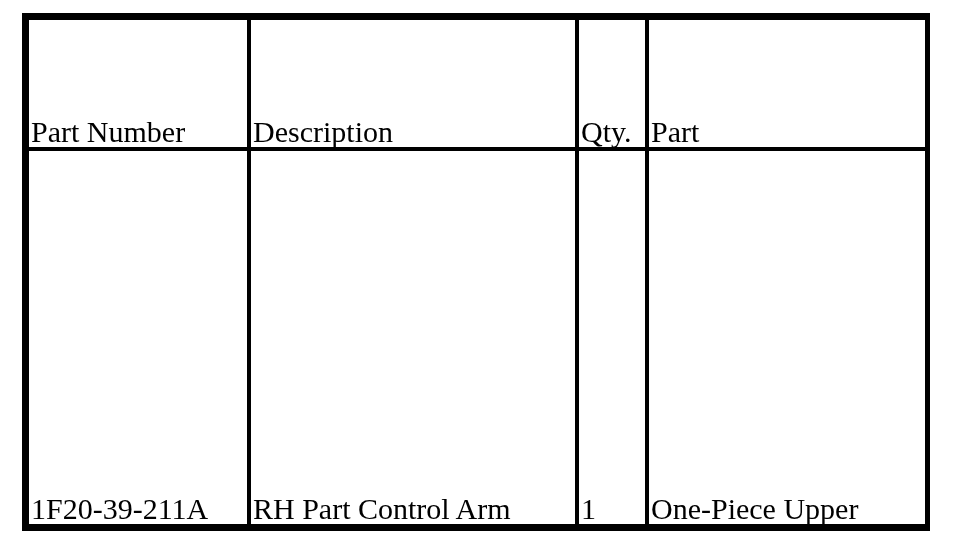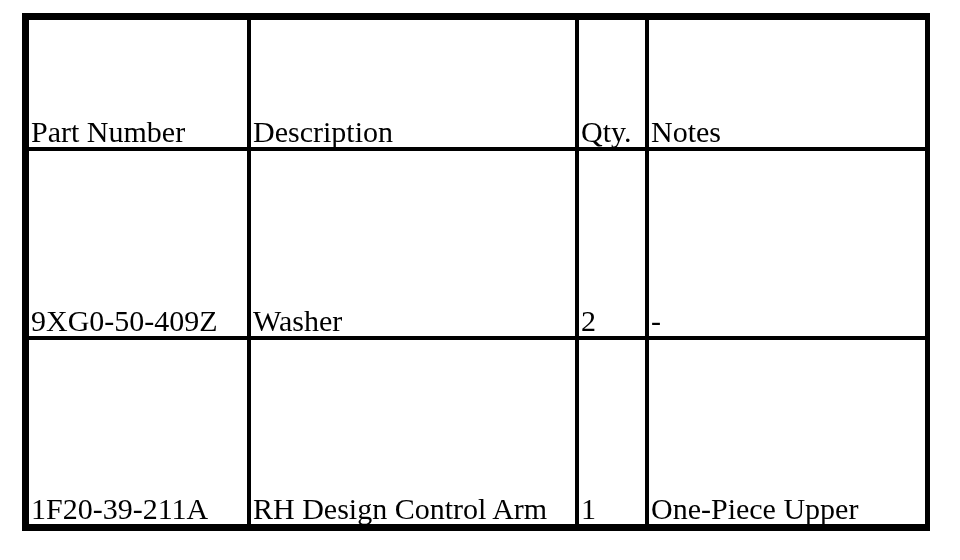--- a/index.html
+++ b/index.html
@@ -90,45 +90,31 @@
           <th>
             <span class="cell-text">Part Number</span>
           </th>
           <th>
             <span class="cell-text">Description</span>
           </th>
           <th>
             <span class="cell-text">Qty.</span>
           </th>
           <th>
-            <span class="cell-text">Notes</span>
+            <span class="cell-text">Part</span>
           </th>
         </tr>
       </thead>
       <tbody>
         <tr class="parts-row">
           <td>
-            <span class="cell-text">9XG0-50-409Z</span>
-          </td>
-          <td>
-            <span class="cell-text">Washer</span>
-          </td>
-          <td>
-            <span class="cell-text">2</span>
-          </td>
-          <td>
-            <span class="cell-text">-</span>
-          </td>
-        </tr>
-        <tr class="parts-row">
-          <td>
             <span class="cell-text">1F20-39-211A</span>
           </td>
           <td>
-            <span class="cell-text">RH Design Control Arm</span>
+            <span class="cell-text">RH Part Control Arm</span>
           </td>
           <td>
             <span class="cell-text">1</span>
           </td>
           <td>
             <span class="cell-text">One-Piece Upper</span>
           </td>
         </tr>
       </tbody>
     </table>

